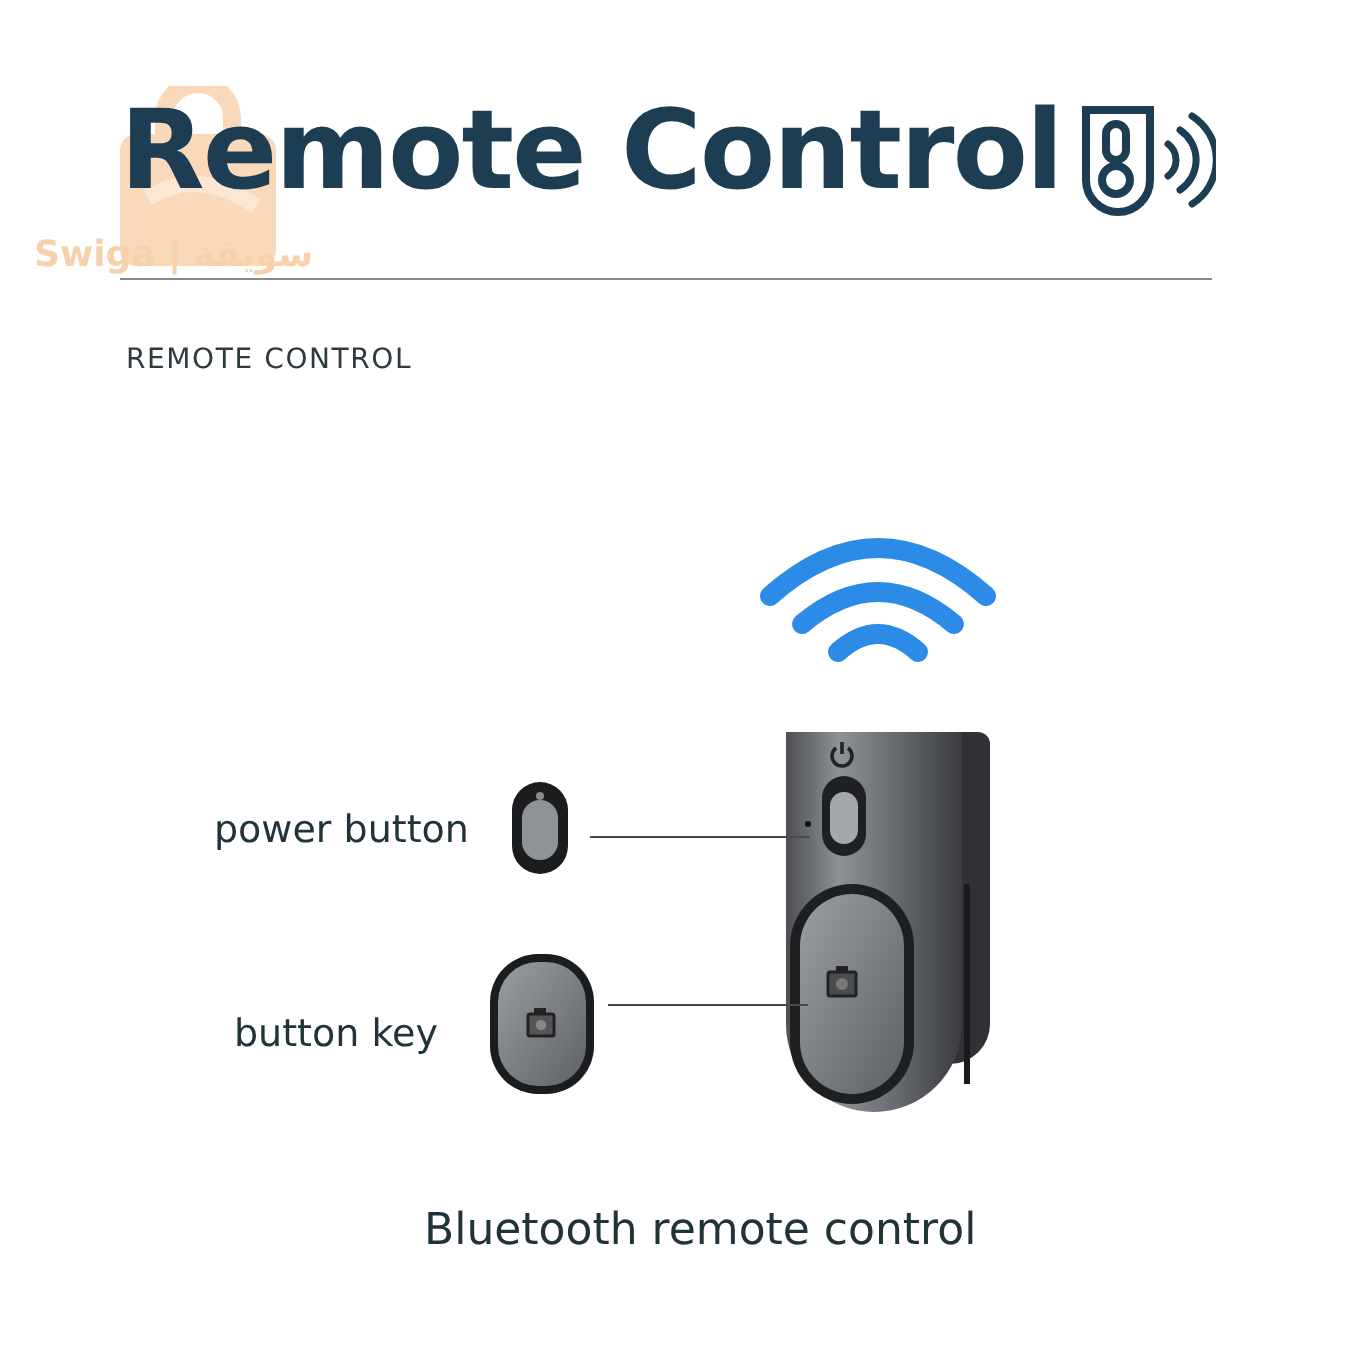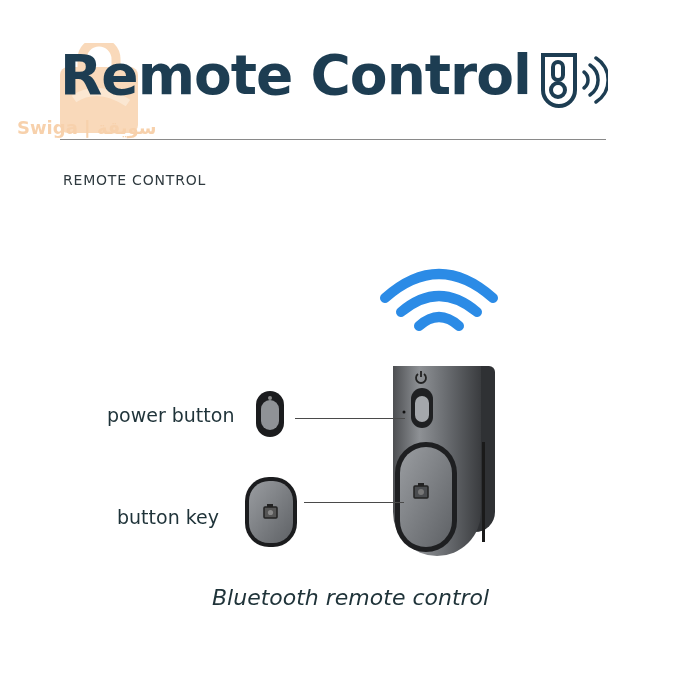--- a/index.html
+++ b/index.html
@@ -24,21 +24,21 @@
     .wifi { left: 377px; top: 262px; }
     .device { left: 385px; top: 362px; }
     .label { font-size: 19px; color: #1f3339; white-space: nowrap; }
     .lbl-power { left: 107px; top: 404px; }
     .lbl-camera { left: 117px; top: 506px; }
     .line { height: 1px; background: #4a4a4a; }
     .line-power { left: 295px; top: 418px; width: 110px; }
     .line-camera { left: 304px; top: 502px; width: 100px; }
     .btn-power { left: 255px; top: 390px; }
     .btn-camera { left: 244px; top: 476px; }
-    .caption { left: 212px; top: 585px; font-size: 22px; color: #1f3339; white-space: nowrap; font-style: italic; }
+    .caption { left: 212px; top: 603px; font-size: 22px; color: #1f3339; white-space: nowrap; }
   </style>
 </head>
 <body>
 
 <div class="abs watermark">
   <svg class="abs wm-bag" width="82" height="92" viewBox="0 0 82 92">
     <path d="M24 26 V16 a17 17 0 0 1 34 0 V26" fill="none" stroke="#f8d3ae" stroke-width="9" stroke-linecap="round"></path>
     <rect x="2" y="24" width="78" height="66" rx="8" fill="#f8d3ae"></rect>
     <path d="M16 56 Q40 40 70 60" fill="none" stroke="#fbe3cb" stroke-width="8"></path>
   </svg>

